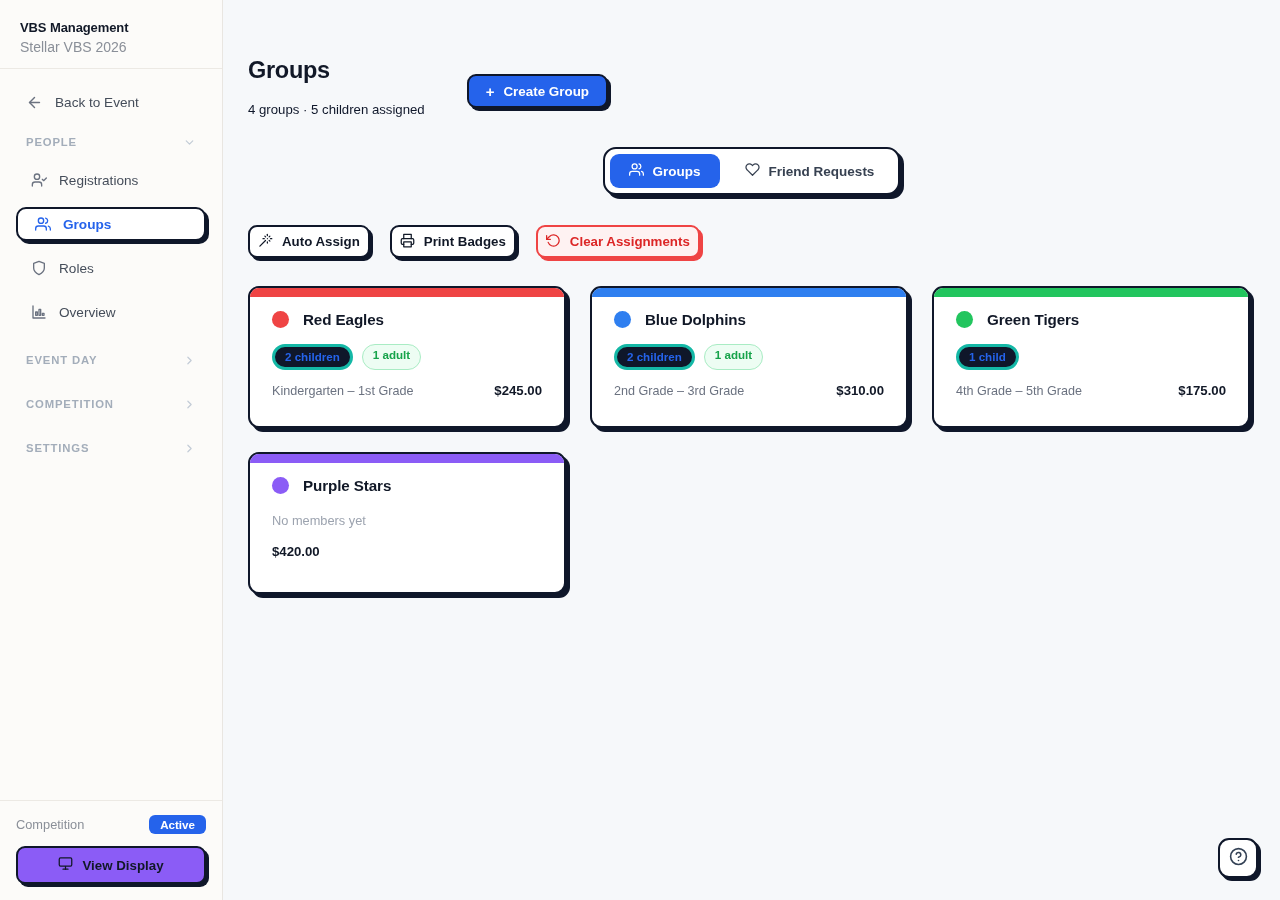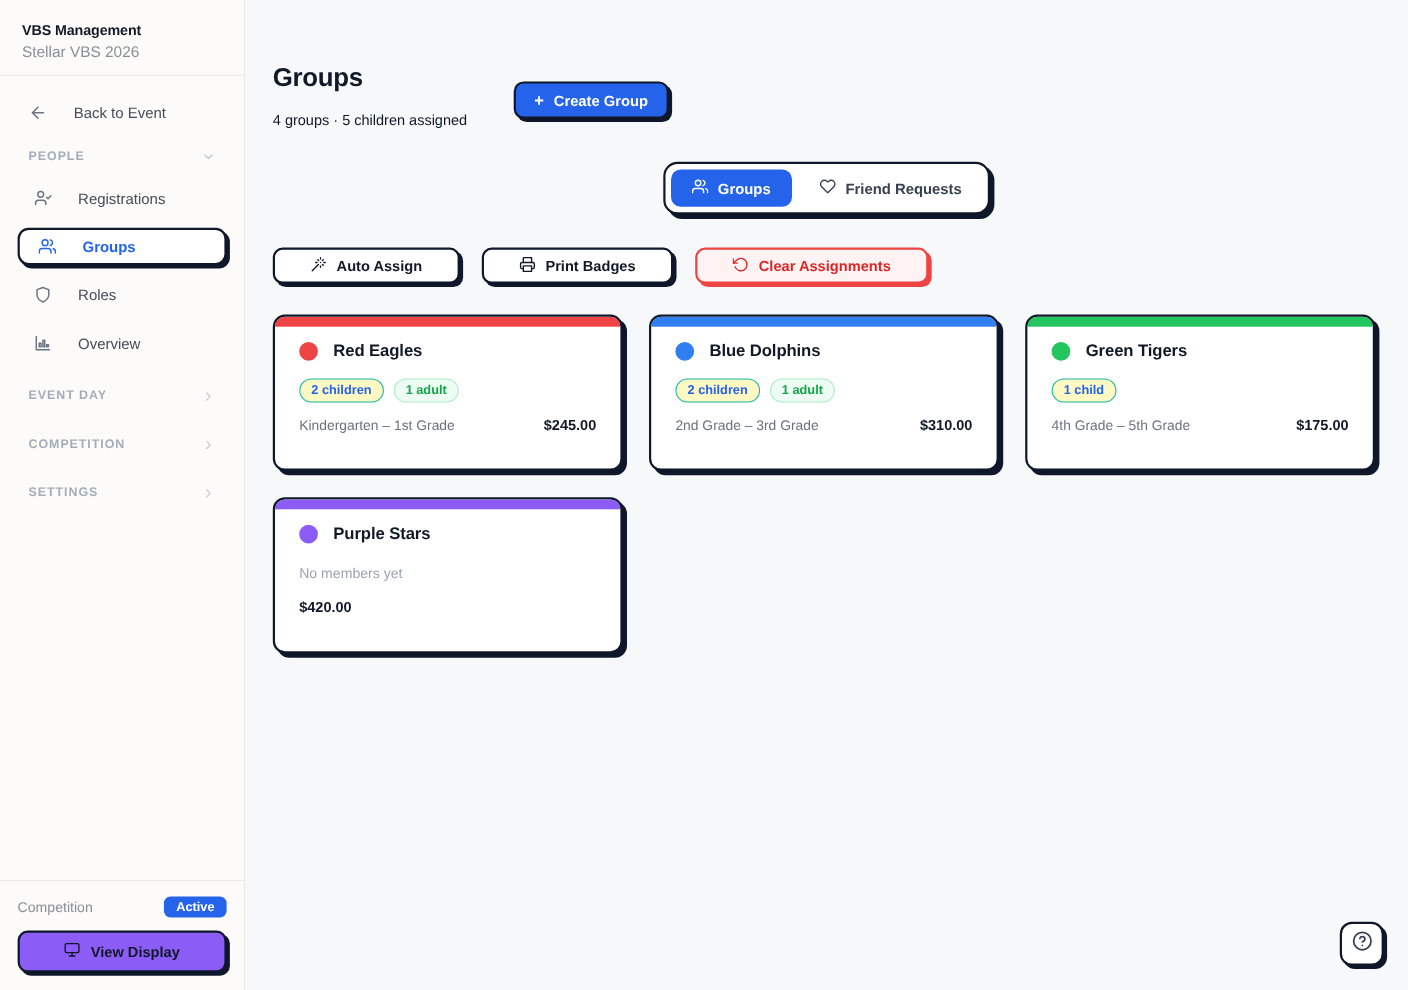--- a/index.html
+++ b/index.html
@@ -57,21 +57,21 @@
 
   .sidebar-nav {
     padding: 16px 12px 0 12px;
     flex: 1 1 auto;
     overflow: hidden;
   }
 
   .nav-item {
     display: flex;
     align-items: center;
-    gap: 24px;
+    gap: 12px;
     height: 34px;
     padding: 0 12px;
     border-radius: 8px;
     font-size: 13.6px;
     color: #454d5a;
     margin-bottom: 10px;
     cursor: pointer;
     background: transparent;
     border: 2px solid transparent;
   }
@@ -238,21 +238,21 @@
   .actions {
     display: flex;
     gap: 20px;
     padding: 30px 0 0 25px;
   }
   .act-btn {
     display: inline-flex;
     align-items: center;
     gap: 9px;
     height: 33px;
-    padding: 0 32px;
+    padding: 0 8px;
     background: #ffffff;
     border: 2px solid #0f172a;
     border-radius: 9px;
     box-shadow: 3px 3px 0 #0f172a;
     font-size: 13.3px;
     font-weight: bold;
     color: #111827;
     cursor: pointer;
     font-family: "Liberation Sans", sans-serif;
   }
@@ -314,22 +314,22 @@
     min-height: 21px;
   }
   .pill {
     font-size: 11.6px;
     font-weight: bold;
     padding: 3px 10px;
     border-radius: 999px;
     line-height: 14px;
   }
   .pill.children {
-    background: #fef9c3;
-    border: 1px solid #14b8a6;
+    background: #0f172a;
+    border: 3px solid #14b8a6;
     color: #2563eb;
   }
   .pill.adults {
     background: #edfdf3;
     border: 1px solid #a9ecc4;
     color: #16a34a;
   }
   .empty-note {
     font-size: 12.8px;
     color: #9ca3af;

